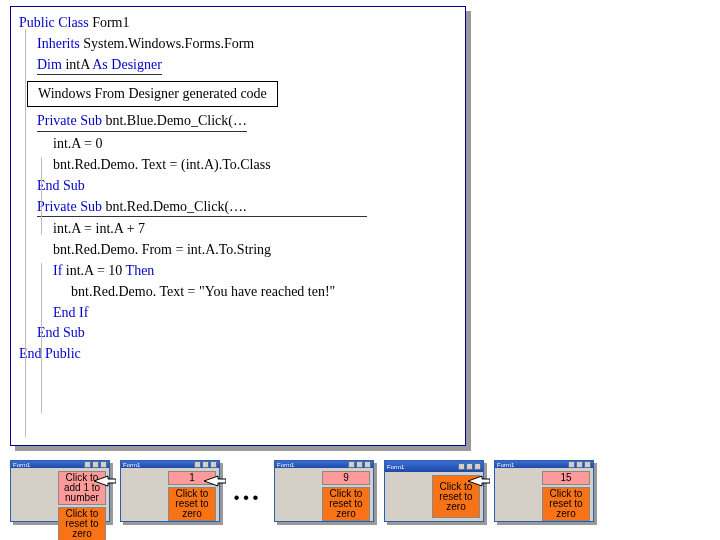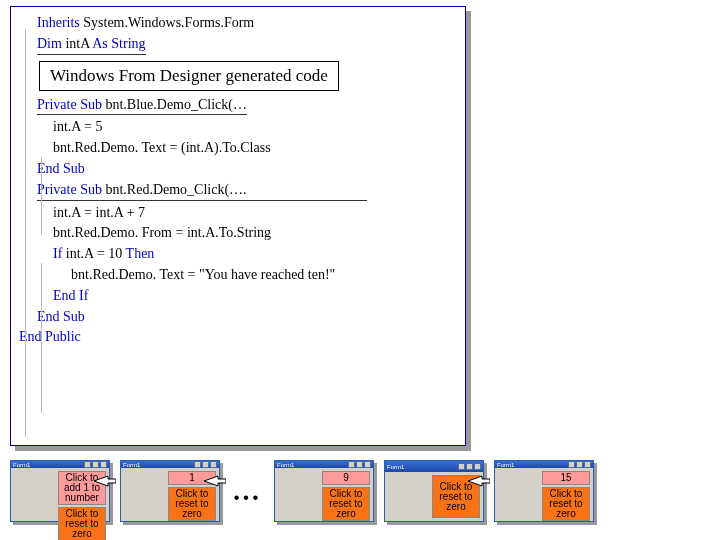--- a/index.html
+++ b/index.html
@@ -37,22 +37,22 @@
   .line { margin: 0; padding: 2px 0; line-height: 1.2; }
   .ind1 { padding-left: 18px; }
   .ind2 { padding-left: 34px; }
   .ind3 { padding-left: 52px; }
   .kw { color: #0000cc; }
   .underline { border-bottom: 1px solid #333; display:inline-block; padding-bottom:1px;}
   .region-box {
     border: 1px solid #000;
     display: inline-block;
     padding: 4px 10px;
-    margin: 4px 0 4px 20px;
-    font-size: 17px;
+    margin: 4px 0 4px 8px;
+    font-size: 14px;
   }
   .guides {
     position:absolute;
     left:0; top:0; width:100%; height:100%;
     pointer-events:none;
   }
   .vline { position:absolute; width:1px; background:#bbb; }
 
   .thumbs-row {
     display: flex;
@@ -97,39 +97,42 @@
 
 <div class="code-panel">
   <div class="code-shadow"></div>
   <div class="code-box">
     <div class="guides" aria-hidden="true">
       <div class="vline" style="left:14px; top:22px; height:408px;"></div>
       <div class="vline" style="left:30px; top:150px; height:78px;"></div>
       <div class="vline" style="left:30px; top:256px; height:150px;"></div>
     </div>
 
+    <p class="line">
+      <span class="kw">Public Class</span><span> Form1</span>
+    </p>
     <p class="line ind1">
       <span class="kw">Inherits</span><span> System.Windows.Forms.Form</span>
     </p>
     <p class="line ind1">
       <span class="underline">
-        <span class="kw">Dim</span><span> intA </span><span class="kw">As String</span>
+        <span class="kw">Dim</span><span> intA </span><span class="kw">As Designer</span>
       </span>
     </p>
 
     <div class="region-box">
       <span>Windows From Designer generated code</span>
     </div>
 
     <p class="line ind1">
       <span class="underline">
         <span class="kw">Private Sub</span><span> bnt.Blue.Demo_Click(…</span>
       </span>
     </p>
-    <p class="line ind2"><span>int.A = 5</span></p>
+    <p class="line ind2"><span>int.A = 0</span></p>
     <p class="line ind2"><span>bnt.Red.Demo. Text = (int.A).To.Class</span></p>
     <p class="line ind1"><span class="kw">End Sub</span></p>
 
     <p class="line ind1">
       <span class="underline" style="min-width:330px;">
         <span class="kw">Private Sub</span><span> bnt.Red.Demo_Click(….</span>
       </span>
     </p>
     <p class="line ind2"><span>int.A = int.A + 7</span></p>
     <p class="line ind2"><span>bnt.Red.Demo. From = int.A.To.String</span></p>

